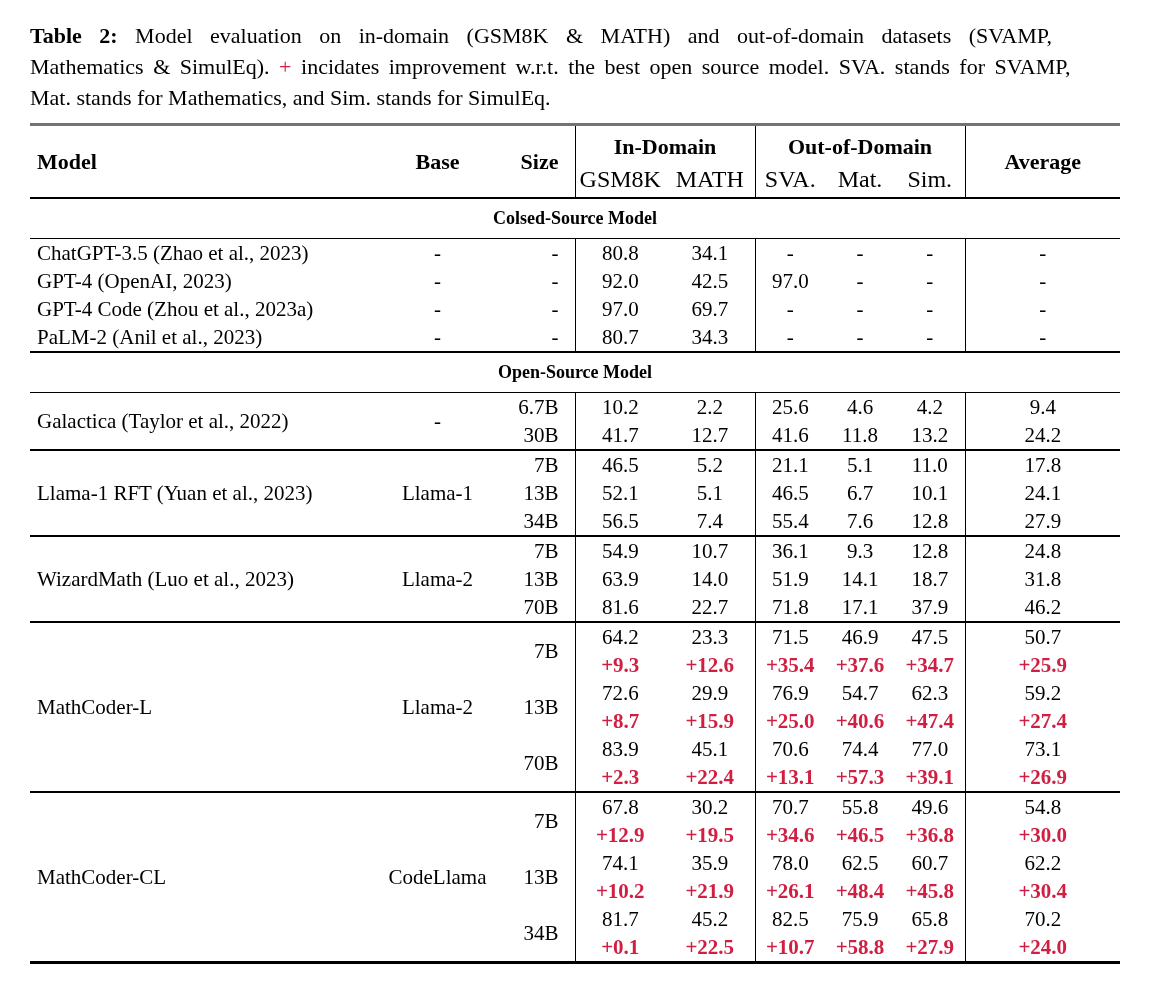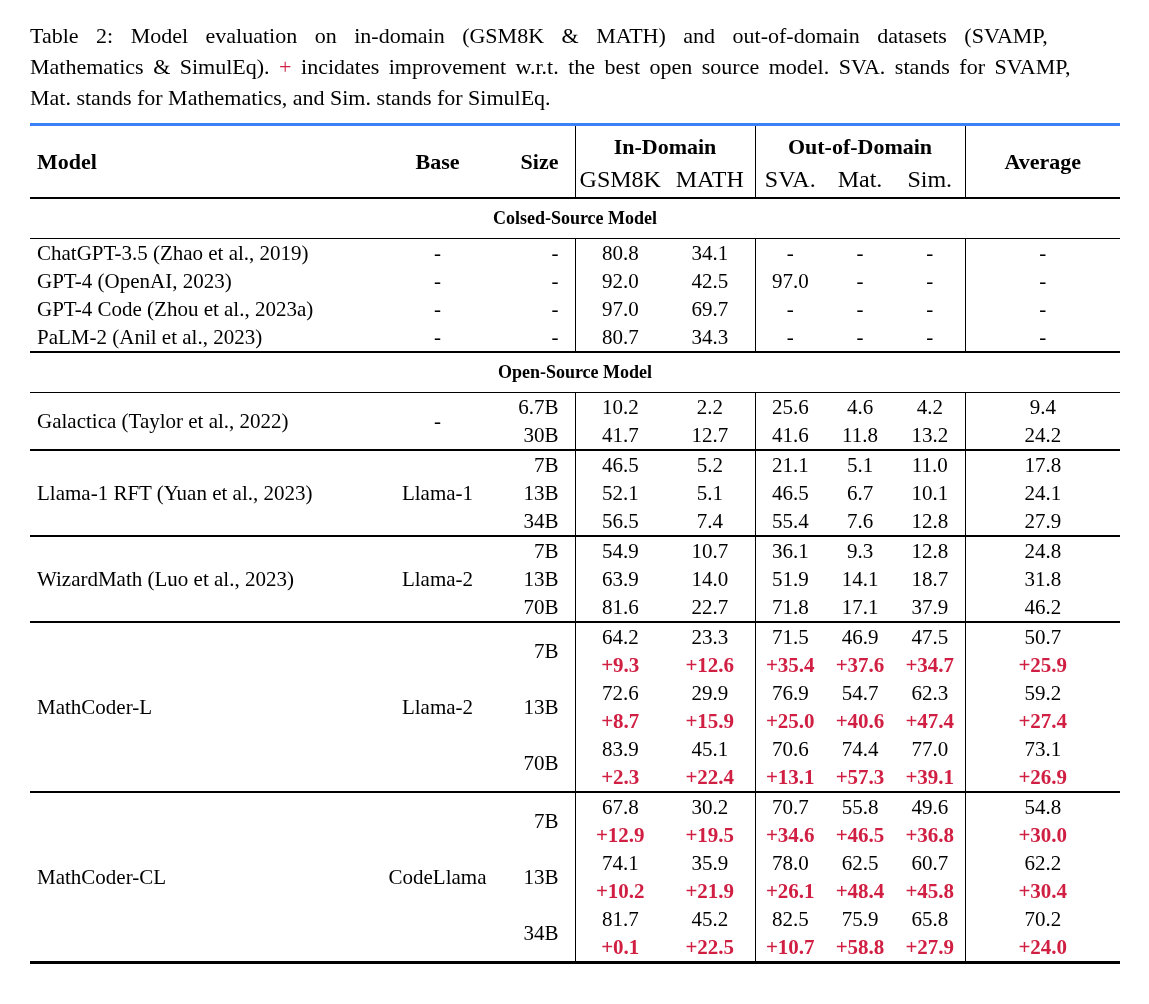--- a/index.html
+++ b/index.html
@@ -15,30 +15,30 @@
   .caption {
     width: 1092px;
     margin: 20px 27px 10px 30px;
     font-size: 22px;
     line-height: 31px;
   }
   .cap-line { white-space: nowrap; }
   .cap-line1 { word-spacing: 12px; }
   .cap-line2 { word-spacing: 4px; }
   .cap-line3 { word-spacing: normal; }
-  .cap-label { font-weight: normal; }
+  .cap-label { font-weight: bold; }
   .plus { color: var(--accent, #D01F42); }
   
   table {
     border-collapse: collapse;
     table-layout: fixed;
     width: 1090px;
     margin-left: 30px;
     font-size: 21px;
-    border-top: 3px solid #3b82f6;
+    border-top: 3px solid #737373;
     border-bottom: 3px solid #000;
   }
   th, td { padding: 0; font-weight: normal; }
   thead { border-bottom: 2.5px solid #000; }
   th.bold-h { font-weight: bold; font-size: 22px; }
   th.model-h { text-align: left; padding-left: 7px; }
   th.base-h { text-align: center; }
   th.size-h { text-align: right; padding-right: 16px; }
   th.avg-h { text-align: center; }
   .grp-h { text-align: center; line-height: 34px; padding-top: 4px; }
@@ -95,21 +95,21 @@
       <th class="sub vr">Sim.</th>
     </tr>
   </thead>
   <tbody>
 
     <tr class="sec-title">
       <td colspan="9">Colsed-Source Model</td>
     </tr>
 
     <tr>
-      <td class="model">ChatGPT-3.5 (Zhao et al., 2019)</td>
+      <td class="model">ChatGPT-3.5 (Zhao et al., 2023)</td>
       <td class="base">-</td>
       <td class="size vr">-</td>
       <td class="num">80.8</td>
       <td class="num vr">34.1</td>
       <td class="num">-</td>
       <td class="num">-</td>
       <td class="num vr">-</td>
       <td class="num">-</td>
     </tr>
     <tr>

